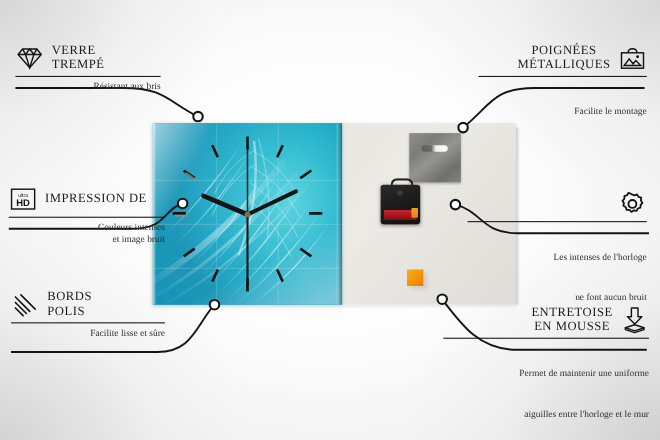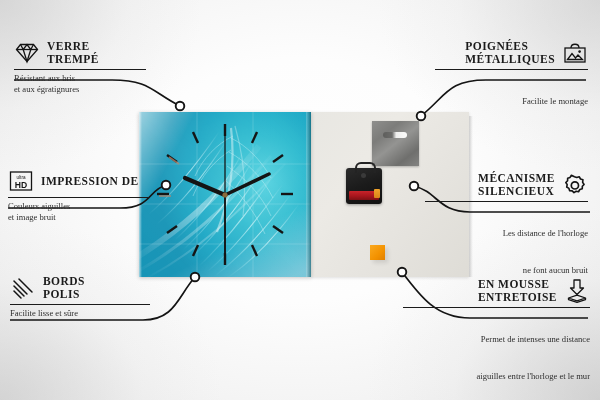--- a/index.html
+++ b/index.html
@@ -92,36 +92,36 @@
     position:absolute;left:0;top:0;width:3px;height:100%;
     background:linear-gradient(to right,rgba(255,255,255,.65),rgba(255,255,255,0));
   }
   .clockface{position:absolute;left:0;top:0;width:172px;height:165px;}
 
   
   .callout{position:absolute;}
   .callout .hdr{display:flex;align-items:center;gap:7px;}
   .callout .ttl{
     font-family:"Liberation Serif", serif;
-    font-weight:bold;font-size:11.5px;line-height:13px;
+    font-weight:normal;font-size:11.5px;line-height:13px;
     letter-spacing:.45px;color:#1b1b1b;text-transform:uppercase;
     white-space:nowrap;
   }
   .callout .rule{height:1.4px;background:#1b1b1b;margin:3px 0 3px 0;}
   .callout .sub{
     font-family:"Liberation Serif", serif;
     font-size:8.6px;line-height:10.6px;color:#2e2e2e;white-space:nowrap;
   }
   .ico{width:26px;height:26px;flex:0 0 26px;display:block;}
 
   .left .hdr{justify-content:flex-start;}
   .left .ttl{text-align:left;}
-  .left .sub{text-align:left;}
+  .left .sub{text-align:right;}
   .right .hdr{justify-content:flex-end;}
-  .right .ttl{text-align:left;}
+  .right .ttl{text-align:center;}
   .right .sub{text-align:right;margin-top:26px;}
 
   #wires{position:absolute;left:0;top:0;width:600px;height:400px;pointer-events:none;}
 </style>
 </head>
 <body>
 
 <div id="stage">
 
   <div class="vig tl"></div>
@@ -254,40 +254,39 @@
           <path d="M9.2 9.5 L13 4.5 L16.8 9.5"></path>
         </g>
       </svg>
       <div>
         <div class="ttl">VERRE</div>
         <div class="ttl">TREMPÉ</div>
       </div>
     </div>
     <div class="rule" style="width:132px;"></div>
     <div class="sub">Résistant aux bris</div>
-    <div class="sub">et aux égratignures</div>
   </div>
 
   <div class="callout left" style="left:8px;top:168px;width:142px;">
     <div class="hdr">
       <svg class="ico" viewBox="0 0 26 26">
         <rect x="2.5" y="4" width="21" height="18" fill="none" stroke="#141414" stroke-width="1.3"></rect>
         <text x="13" y="11.4" font-family="Liberation Sans, sans-serif" font-size="4.6" text-anchor="middle" fill="#141414">ultra</text>
         <text x="13" y="19.6" font-family="Liberation Sans, sans-serif" font-size="8.6" font-weight="bold" text-anchor="middle" fill="#141414">HD</text>
       </svg>
       <div>
         <div class="ttl">IMPRESSION DE</div>
       </div>
     </div>
     <div class="rule" style="width:142px;"></div>
-    <div class="sub">Couleurs aiguilles</div>
+    <div class="sub">Couleurs intenses</div>
     <div class="sub">et image bruit</div>
   </div>
 
-  <div class="callout left" style="left:10px;top:275px;width:140px;">
+  <div class="callout left" style="left:10px;top:264px;width:140px;">
     <div class="hdr">
       <svg class="ico" viewBox="0 0 26 26">
         <g stroke="#141414" stroke-width="1.5" stroke-linecap="round">
           <path d="M4 6 L17 19"></path>
           <path d="M4 11 L14 21"></path>
           <path d="M4 16 L11 23"></path>
           <path d="M9 4 L22 17"></path>
         </g>
       </svg>
       <div>
@@ -313,48 +312,44 @@
         </g>
         <circle cx="17.6" cy="11.6" r="1.3" fill="#141414"></circle>
       </svg>
     </div>
     <div class="rule" style="width:153px;"></div>
     <div class="sub">Facilite le montage</div>
   </div>
 
   <div class="callout right" style="right:12px;top:172px;width:163px;">
     <div class="hdr">
-      <div>
-        <div class="ttl">MÉCANISME</div>
-        <div class="ttl">SILENCIEUX</div>
-      </div>
       <svg class="ico" viewBox="0 0 26 26">
         <g fill="none" stroke="#141414" stroke-width="1.7" stroke-linejoin="round">
           <path d="M13 3.2 L15.4 4.1 L17.9 3.3 L19.3 5.6 L21.8 6.4 L21.5 9.1 L23 11.3 L21.2 13.2 L21.1 15.8 L18.6 16.6 L17.2 18.9 L14.7 18.4 L12.5 19.8 L10.6 18 L8 17.9 L7.2 15.4 L4.9 14 L5.4 11.5 L4 9.3 L5.8 7.4 L5.9 4.8 L8.4 4 L9.8 1.7 Z" transform="translate(0,1.6) scale(0.96)"></path>
           <circle cx="12.9" cy="13.4" r="3.6"></circle>
         </g>
       </svg>
     </div>
     <div class="rule" style="width:163px;"></div>
-    <div class="sub">Les distance de l'horloge</div>
+    <div class="sub">Les intenses de l'horloge</div>
     <div class="sub">ne font aucun bruit</div>
   </div>
 
   <div class="callout right" style="right:10px;top:278px;width:187px;">
     <div class="hdr">
       <div>
+        <div class="ttl">ENTRETOISE</div>
         <div class="ttl">EN MOUSSE</div>
-        <div class="ttl">ENTRETOISE</div>
       </div>
       <svg class="ico" viewBox="0 0 26 26">
         <g fill="none" stroke="#141414" stroke-width="1.3" stroke-linejoin="round">
           <path d="M10 2 L16 2 L16 10 L19.5 10 L13 16.5 L6.5 10 L10 10 Z"></path>
           <path d="M13 17.2 L21.5 20 L13 22.8 L4.5 20 Z"></path>
           <path d="M4.5 20 L4.5 21.6 L13 24.4 L21.5 21.6 L21.5 20"></path>
         </g>
       </svg>
     </div>
     <div class="rule" style="width:187px;"></div>
-    <div class="sub">Permet de intenses une distance</div>
+    <div class="sub">Permet de maintenir une uniforme</div>
     <div class="sub">aiguilles entre l'horloge et le mur</div>
   </div>
 
 </div>
 
 </body></html>

